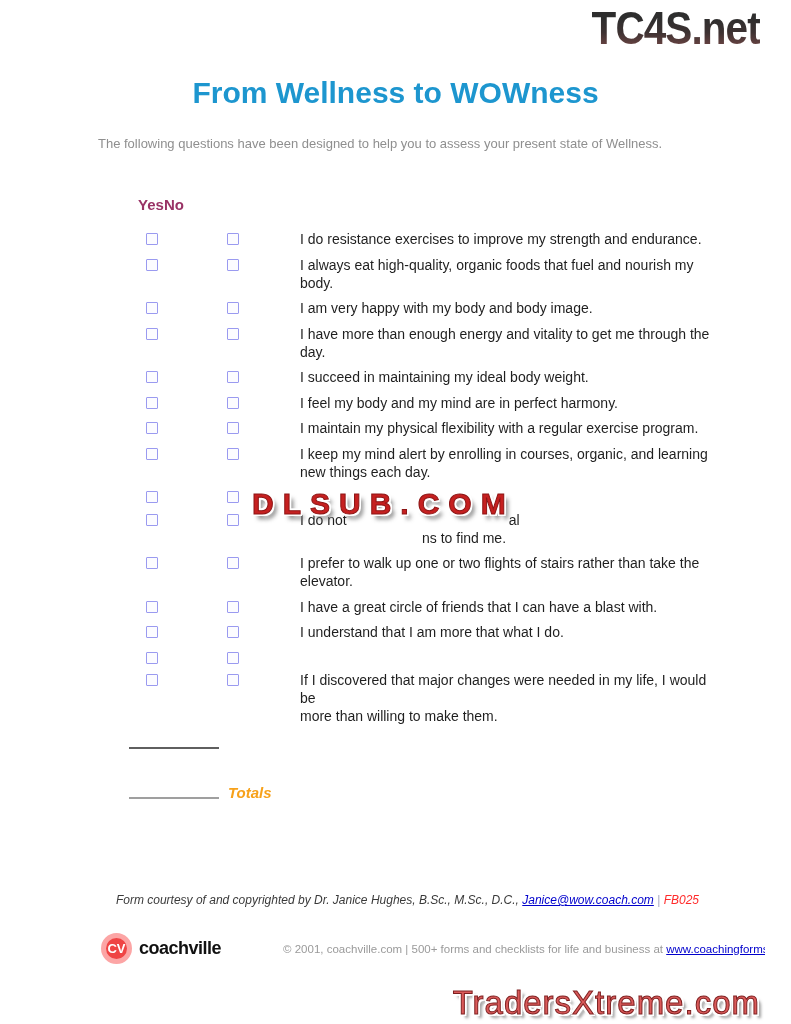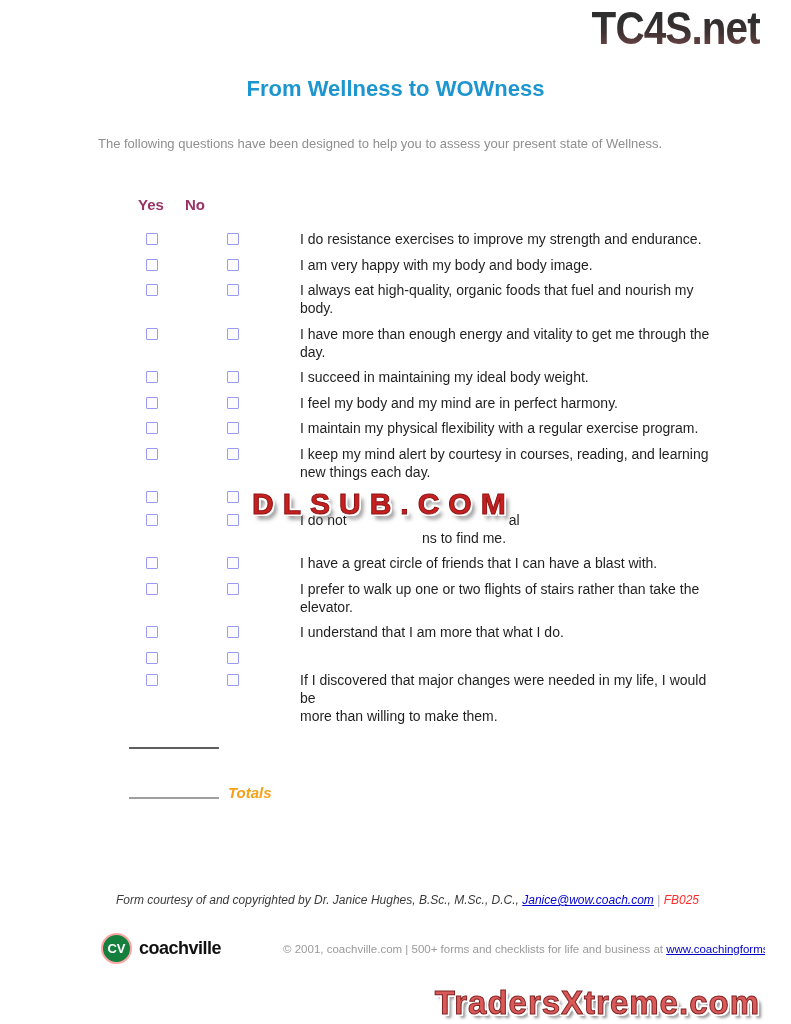--- a/index.html
+++ b/index.html
@@ -21,42 +21,42 @@
     position:absolute; left:224px; top:486px;
     font-size:30px; font-weight:bold; letter-spacing:9px; line-height:1;
     color:#c62020; -webkit-text-stroke:1px #8c1414; padding:3px 2px;
     text-shadow:
       -2px -2px 0 #fff, 2px -2px 0 #fff, -2px 2px 0 #fff, 2px 2px 0 #fff,
       -2px 0 0 #fff, 2px 0 0 #fff, 0 -2px 0 #fff, 0 2px 0 #fff,
       4px 5px 4px rgba(110,110,110,0.85);
   }
   .wm-bottom {
     position:absolute; right:5px; bottom:1px;
-    font-size:33px; font-weight:bold; letter-spacing:1px; line-height:1.2;
+    font-size:33px; font-weight:normal; letter-spacing:1px; line-height:1.2;
     color:#da5a5a; -webkit-text-stroke:1px #7d1f1f;
     text-shadow:
       -2px -2px 0 #fff, 2px -2px 0 #fff, -2px 2px 0 #fff, 2px 2px 0 #fff,
       -2px 0 0 #fff, 2px 0 0 #fff, 0 -2px 0 #fff, 0 2px 0 #fff,
       4px 4px 3px rgba(120,120,120,0.8);
   }
 
   
   .title {
     position:absolute; top:76px; left:0; width:100%; text-align:center;
-    font-size:22px; font-weight:bold; color:#1d96cf; letter-spacing:0px;
+    font-size:30px; font-weight:bold; color:#1d96cf; letter-spacing:0px;
   }
   .intro {
     position:absolute; top:136px; left:72px;
     font-size:13px; color:#8f8f8f;
   }
 
   
   .checklist { position:absolute; top:196px; left:112px; width:575px; }
   .col-headers { display:flex; font-size:15px; font-weight:bold; color:#993366; margin-bottom:17px; }
-  .col-headers .no-h { margin-left:21px; }
+  .col-headers .no-h { }
   .row { display:flex; align-items:flex-start; margin-bottom:7.5px;gap:37px; }
   .checkbox {
     width:12px; height:12px; flex:0 0 12px; margin-top:3px;
     border:1px solid #9a9af0; background:#fcfcff; border-radius:1px; cursor:pointer;
   }
   .cb1 { margin-left:8px; }
   .cb2 { margin-left:32px; }
   .item-text {
     margin-left:24px; font-size:14px; line-height:18px; color:#1f1f1f;
     white-space:pre-line; width:490px;
@@ -78,21 +78,21 @@
   .credit {
     position:absolute; top:893px; right:66px;
     font-size:12px; font-style:italic; color:#3a3a3a; white-space:nowrap;
   }
   .credit a { color:#0000cc; text-decoration:underline; cursor:pointer; }
   .credit .sep { color:#a8a8c0; font-style:normal; }
   .credit .code { color:#ff2a2a; }
 
   .brandbar { position:absolute; top:933px; left:75px; display:flex; align-items:center; }
   .cv-circle {
-    width:31px; height:31px; border-radius:50%; background:#15803d; border:2px solid #fca5a5;
+    width:31px; height:31px; border-radius:50%; background:#ef4444; border:5px solid #fca5a5;
     color:#ffffff; font-size:13px; font-weight:bold;
     display:flex; align-items:center; justify-content:center; letter-spacing:0px;
   }
   .cv-name { margin-left:7px; font-size:18px; font-weight:bold; color:#111111; letter-spacing:-0.5px; }
   .copyright { margin-left:62px; font-size:11.5px; color:#9a9a9a; white-space:nowrap; }
   .copyright a { color:#0000cc; text-decoration:underline; cursor:pointer; }
 </style>
 </head>
 <body>
 
@@ -111,26 +111,26 @@
     </div>
     <div id="rows-host">
         <div class="row">
           <span class="checkbox cb1"></span>
           <span class="checkbox cb2"></span>
           <div class="item-text">I do resistance exercises to improve my strength and endurance.</div>
         </div>
         <div class="row">
           <span class="checkbox cb1"></span>
           <span class="checkbox cb2"></span>
+          <div class="item-text">I always eat high-quality, organic foods that fuel and nourish my body.</div>
+        </div>
+        <div class="row">
+          <span class="checkbox cb1"></span>
+          <span class="checkbox cb2"></span>
           <div class="item-text">I am very happy with my body and body image.</div>
-        </div>
-        <div class="row">
-          <span class="checkbox cb1"></span>
-          <span class="checkbox cb2"></span>
-          <div class="item-text">I always eat high-quality, organic foods that fuel and nourish my body.</div>
         </div>
         <div class="row">
           <span class="checkbox cb1"></span>
           <span class="checkbox cb2"></span>
           <div class="item-text">I have more than enough energy and vitality to get me through the
 day.</div>
         </div>
         <div class="row">
           <span class="checkbox cb1"></span>
           <span class="checkbox cb2"></span>
@@ -142,42 +142,42 @@
           <div class="item-text">I feel my body and my mind are in perfect harmony.</div>
         </div>
         <div class="row">
           <span class="checkbox cb1"></span>
           <span class="checkbox cb2"></span>
           <div class="item-text">I maintain my physical flexibility with a regular exercise program.</div>
         </div>
         <div class="row">
           <span class="checkbox cb1"></span>
           <span class="checkbox cb2"></span>
-          <div class="item-text">I keep my mind alert by courtesy in courses, reading, and learning
+          <div class="item-text">I keep my mind alert by enrolling in courses, organic, and learning
 new things each day.</div>
         </div>
         <div class="row">
           <span class="checkbox cb1"></span>
           <span class="checkbox cb2"></span>
         </div>
         <div class="row">
           <span class="checkbox cb1"></span>
           <span class="checkbox cb2"></span>
           <div class="item-text"><span class="frag-pre">I do not</span><span class="frag-mid">al</span><span class="frag-post">ns to find me.</span></div>
-        </div>
-        <div class="row">
-          <span class="checkbox cb1"></span>
-          <span class="checkbox cb2"></span>
-          <div class="item-text">I have a great circle of friends that I can have a blast with.</div>
         </div>
         <div class="row">
           <span class="checkbox cb1"></span>
           <span class="checkbox cb2"></span>
           <div class="item-text">I prefer to walk up one or two flights of stairs rather than take the
 elevator.</div>
+        </div>
+        <div class="row">
+          <span class="checkbox cb1"></span>
+          <span class="checkbox cb2"></span>
+          <div class="item-text">I have a great circle of friends that I can have a blast with.</div>
         </div>
         <div class="row">
           <span class="checkbox cb1"></span>
           <span class="checkbox cb2"></span>
           <div class="item-text">I understand that I am more that what I do.</div>
         </div>
         <div class="row">
           <span class="checkbox cb1"></span>
           <span class="checkbox cb2"></span>
         </div>

